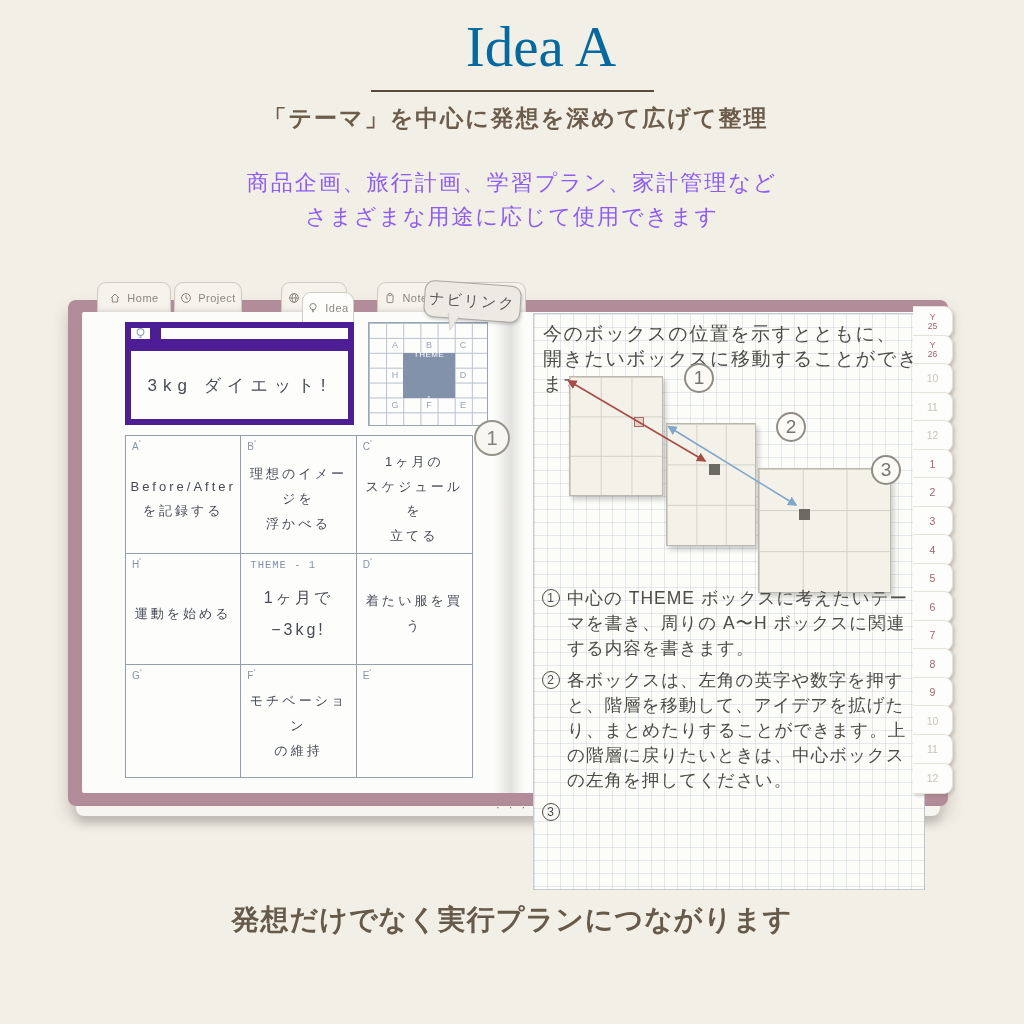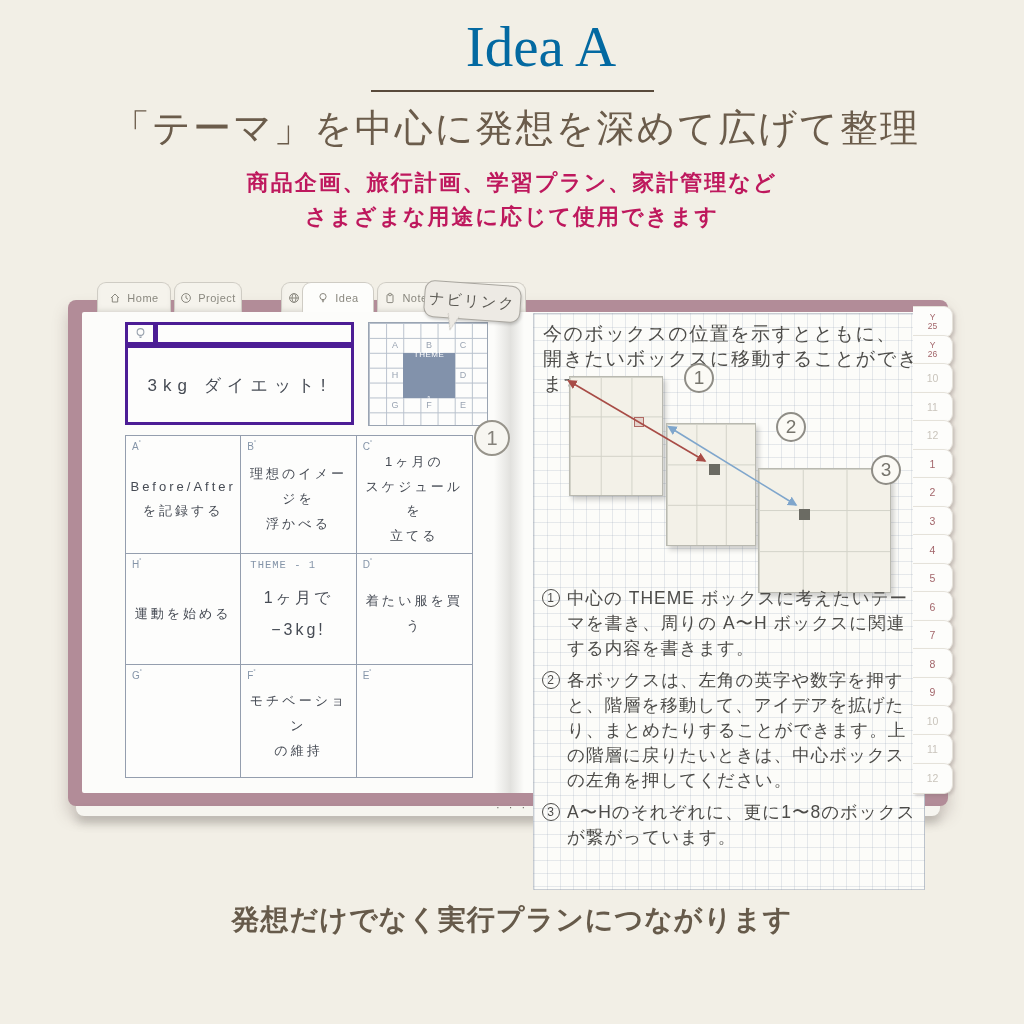--- a/index.html
+++ b/index.html
@@ -6,23 +6,23 @@
   html,body { width:1024px; height:1024px; }
   body { font-family:"Liberation Sans","DejaVu Sans",sans-serif; background:#f2efe6; }
   .canvas { position:relative; width:1024px; height:1024px; background:#f2efe6; overflow:hidden; }
   .abs { position:absolute; }
   .prewrap { white-space:pre-line; }
 
   
   .main-title { left:17px; top:14px; width:100%; text-align:center;
     font-family:"Liberation Serif","DejaVu Serif",serif; font-size:57px; color:#0369a1;margin-left:12px; }
   .title-underline { left:371px; top:90px; width:283px; height:2px; background:#594a3b; }
-  .subtitle { left:0; top:103px; width:100%; text-align:center; font-size:38px;
-    color:#6b5c4b; letter-spacing:2px; font-weight:normal;padding-left:8px; }
-  .desc { left:0; width:100%; text-align:center; font-size:22px; color:#be185d; letter-spacing:2px;font-weight:bold; }
+  .subtitle { left:0; top:103px; width:100%; text-align:center; font-size:23px;
+    color:#6b5c4b; letter-spacing:2px; font-weight:bold;padding-left:8px; }
+  .desc { left:0; width:100%; text-align:center; font-size:22px; color:#8b5cf6; letter-spacing:2px; }
   .desc1 { top:168px; } .desc2 { top:202px; }
 
   
   .footer-line { left:0; width:100%; text-align:center; font-size:28px; color:#665a4a;
     letter-spacing:1px; font-weight:bold; }
   .footer1 { top:856px; } .footer2 { top:901px; }
 
   
   .cover { left:68px; top:300px; width:880px; height:506px; background:#b28c98;
     border-radius:8px; box-shadow:0 10px 16px rgba(90,70,70,0.28); z-index:1; }
@@ -47,21 +47,21 @@
   .bubble { left:424px; top:283px; width:97px; height:37px; background:#edeae4;
     border:1.5px solid #a9a69f; border-radius:10px; transform:rotate(4deg); z-index:7;
     display:flex; align-items:center; justify-content:center; font-size:15px; color:#5a5852;
     letter-spacing:2px; box-shadow:1px 2px 3px rgba(0,0,0,0.18); }
   .bubble-tail { position:absolute; left:22px; top:31px; width:0; height:0;
     border-left:7px solid transparent; border-right:5px solid transparent;
     border-top:16px solid #edeae4; transform:rotate(14deg);
     filter:drop-shadow(0 1px 0 #a9a69f); }
 
   
-  .lp-box { border:3px solid #4c1d95; background:#fdfdfc; z-index:4; }
+  .lp-box { border:6px solid #4c1d95; background:#fdfdfc; z-index:4; }
   .lp-header-small { left:125px; top:322px; width:31px; height:23px; display:flex;
     align-items:center; justify-content:center; }
   .lp-header-wide { left:155px; top:322px; width:199px; height:23px; }
   .lp-title-box { left:125px; top:345px; width:229px; height:80px; display:flex;
     align-items:center; justify-content:center; }
   .hand { color:#464b54; letter-spacing:3px; }
   .lp-title-text { font-size:17px; letter-spacing:6px; }
 
   .navigator { left:368px; top:322px; width:120px; height:104px; z-index:4;
     border:1px solid #9aa4b2; background-color:#fdfdfc;
@@ -168,21 +168,21 @@
     <span>Project</span>
   </div>
   <div class="abs top-tab" style="left:245px;width:66px;margin-left:36px;">
     <svg class="tab-icon" width="12" height="12" viewBox="0 0 12 12">
         <circle cx="6" cy="6" r="4.4" fill="none" stroke="#8a887f" stroke-width="1"></circle>
         <line x1="1.6" y1="6" x2="10.4" y2="6" stroke="#8a887f" stroke-width="1"></line>
         <ellipse cx="6" cy="6" rx="2" ry="4.4" fill="none" stroke="#8a887f" stroke-width="1"></ellipse>
       </svg>
     <span>Dialog</span>
   </div>
-  <div class="abs top-tab active" style="left:302px;width:72px;">
+  <div class="abs top-tab active" style="left:302px;width:52px;margin-top:10px;">
     <svg class="tab-icon" width="12" height="12" viewBox="0 0 12 12">
         <circle cx="6" cy="4.6" r="3.1" fill="none" stroke="#8a887f" stroke-width="1"></circle>
         <path d="M4.8 8.3 h2.4 M5.1 9.7 h1.8" stroke="#8a887f" stroke-width="1"></path>
       </svg>
     <span>Idea</span>
   </div>
   <div class="abs top-tab" style="left:377px;width:58px;">
     <svg class="tab-icon" width="12" height="12" viewBox="0 0 12 12">
         <rect x="3" y="2.6" width="6" height="8" rx="1" fill="none" stroke="#8a887f" stroke-width="1"></rect>
         <rect x="4.7" y="1.4" width="2.6" height="2.2" rx="0.5" fill="#f5f3ec" stroke="#8a887f" stroke-width="1"></rect>
@@ -313,21 +313,20 @@
       <div class="note">
         <span class="note-num">1</span>
         <span>中心の THEME ボックスに考えたいテーマを書き、周りの A〜H ボックスに関連する内容を書きます。</span>
       </div>
       <div class="note">
         <span class="note-num">2</span>
         <span>各ボックスは、左角の英字や数字を押すと、階層を移動して、アイデアを拡げたり、まとめたりすることができます。上の階層に戻りたいときは、中心ボックスの左角を押してください。</span>
       </div>
       <div class="note">
         <span class="note-num">3</span>
-        <span>A〜Hのそれぞれに、更に1〜8のボックスが繋がっています。</span>
       </div>
     </div>
   </div>
 
   <div class="abs side-tabs">
     <div class="side-tab small">Y
 25</div>
     <div class="side-tab small">Y
 26</div>
     <div class="side-tab muted">10</div>

